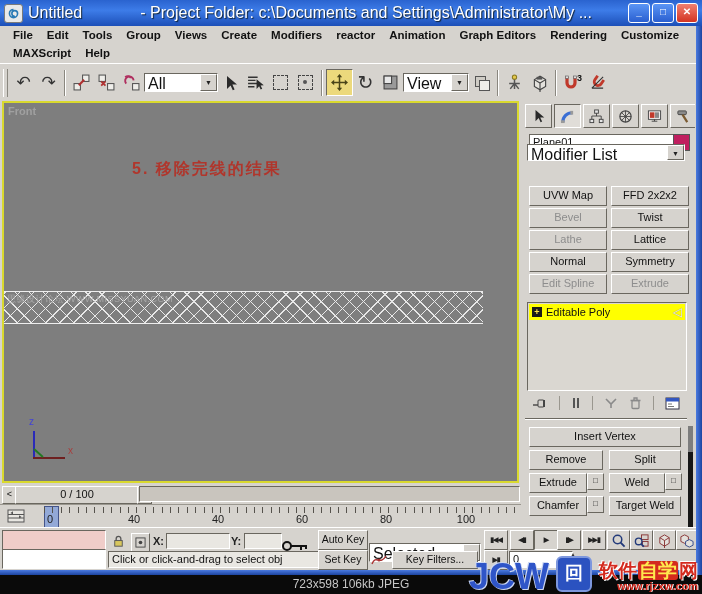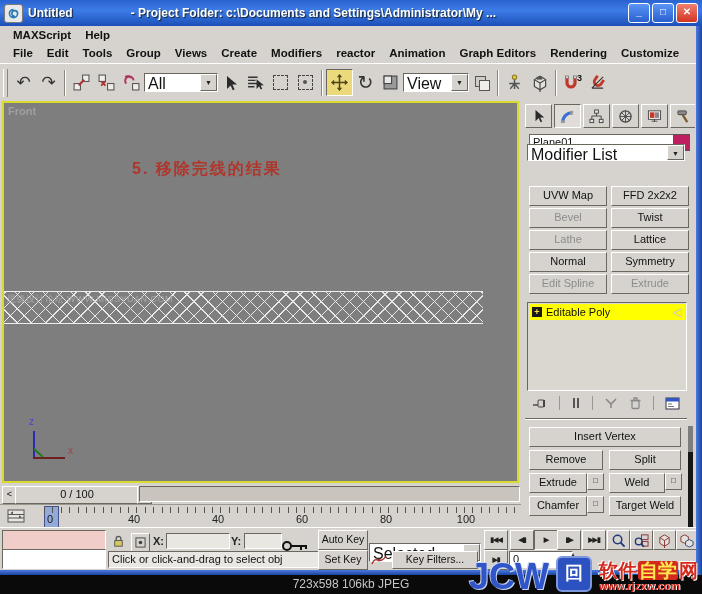--- a/index.html
+++ b/index.html
@@ -2,21 +2,21 @@
 <html><head>
 <meta charset="utf-8">
 <style>
   html,body{margin:0;padding:0}
   body{width:702px;height:594px;font-family:"Liberation Sans",sans-serif;background:#000}
   #app{position:relative;width:702px;height:594px;background:#d6d3ce;overflow:hidden;font-size:11px;color:#111}
   .b-out{border:1px solid;border-color:#fff #6a675f #6a675f #fff;background:#d6d3ce}
   
   #titlebar{position:absolute;left:0;top:0;width:702px;height:26px;background:linear-gradient(#2a63cf,#3d7ce8 40%,#1c4fb8);display:flex;align-items:center;padding:0 4px;box-sizing:border-box}
   #titlebar .logo{width:17px;height:17px;background:#e9e9e9;border:1px solid #7a7a7a;border-radius:3px;display:flex;align-items:center;justify-content:center;margin-right:5px}
-  .title-txt{color:#fff;font-weight:bold;font-size:12px;white-space:nowrap;text-shadow:1px 1px 1px #123}
+  .title-txt{color:#fff;font-weight:normal;font-size:16px;white-space:nowrap;text-shadow:1px 1px 1px #123}
   .title-gap{margin-left:58px}
   #winbtns{margin-left:auto;display:flex;gap:2px}
   .wbtn{width:20px;height:18px;border:1px solid #fff;border-radius:3px;color:#fff;font-size:10px;line-height:16px;text-align:center;font-weight:bold}
   .wbtn.min,.wbtn.max{background:linear-gradient(#5a95f5,#2a5fd0)}
   .wbtn.close{background:linear-gradient(#f08070,#d33422)}
   
   #menubar{position:absolute;left:0;top:26px;width:702px;height:37px;background:#d6d3ce;border-bottom:1px solid #9a978f}
   .menurow{display:flex;height:18px;align-items:center;padding-left:6px}
   .menuitem{padding:0 7px;font-weight:bold;font-size:11.5px;white-space:nowrap}
   
@@ -91,21 +91,21 @@
   #framefield{position:absolute;left:509px;top:23px;width:56px;height:15px;background:#fff;border:1px solid;border-color:#6a675f #fff #fff #6a675f;font-size:11px;line-height:14px;padding:0 3px}
   #spinner{position:absolute;left:568px;top:23px;width:10px;height:16px;display:flex;flex-direction:column;justify-content:space-between;font-size:5px;color:#333;text-align:center}
   
   #blue-bottom{position:absolute;left:0;top:570px;width:702px;height:5px;background:linear-gradient(#4a7ae0,#1c44a0)}
   #blue-right{position:absolute;left:696px;top:26px;width:6px;height:549px;background:linear-gradient(90deg,#4a7ae0,#1c44a0)}
   #footerbar{position:absolute;left:0;top:575px;width:702px;height:19px;background:#0a0a0a;color:#c6c6c6;font-size:12px;text-align:center;line-height:18px}
   
   #sitemark{position:absolute;right:4px;bottom:2px;display:flex;align-items:flex-end;gap:7px;z-index:60;pointer-events:none}
   #sm-jcw{font-size:36px;font-weight:bold;color:#2f55c8;line-height:.8;text-shadow:1px 1px 0 #cdd8f2,-1px -1px 0 #cdd8f2}
   #sm-logo{width:32px;height:32px;background:#2b52c0;border-radius:6px;border:2px solid #7d97dd;color:#fff;font-size:18px;font-weight:bold;text-align:center;line-height:30px}
-  #sm-text{display:flex;flex-direction:column;align-items:flex-start}
+  #sm-text{display:flex;flex-direction:column;align-items:flex-end}
   #sm-name{display:flex;align-items:center;font-weight:bold;font-size:19px;line-height:1}
   .sm-red{color:#d42a1e;text-shadow:1px 1px 0 #fff,-1px -1px 0 #fff}
   #sm-mid{background:#d42a1e;color:#ffe94d;border-radius:3px;padding:0 1px;margin:0 1px}
   #sm-url{font-weight:bold;font-size:11px;color:#d42a1e;text-shadow:1px 0 0 #fff}
   svg{display:block}
 </style>
 </head>
 <body>
 
 <div id="app">
@@ -119,38 +119,38 @@
     <span class="title-txt">Untitled</span>
     <span class="title-txt title-gap">- Project Folder: c:\Documents and Settings\Administrator\My ...</span>
     <span id="winbtns">
       <span class="wbtn min">_</span>
       <span class="wbtn max">□</span>
       <span class="wbtn close">✕</span>
     </span>
   </div>
 
   <div id="menubar">
-    <div class="menurow">
-      <span class="menuitem">MAXScript</span>
-      <span class="menuitem">Help</span>
-    </div>
     <div class="menurow">
       <span class="menuitem">File</span>
       <span class="menuitem">Edit</span>
       <span class="menuitem">Tools</span>
       <span class="menuitem">Group</span>
       <span class="menuitem">Views</span>
       <span class="menuitem">Create</span>
       <span class="menuitem">Modifiers</span>
       <span class="menuitem">reactor</span>
       <span class="menuitem">Animation</span>
       <span class="menuitem">Graph Editors</span>
       <span class="menuitem">Rendering</span>
       <span class="menuitem">Customize</span>
     </div>
+    <div class="menurow">
+      <span class="menuitem">MAXScript</span>
+      <span class="menuitem">Help</span>
+    </div>
   </div>
 
   <div id="toolbar">
     <span class="handle"></span>
     <span class="tbb">
         <span class="glyph">↶</span>
       </span>
     <span class="tbb">
         <span class="glyph">↷</span>
       </span>

